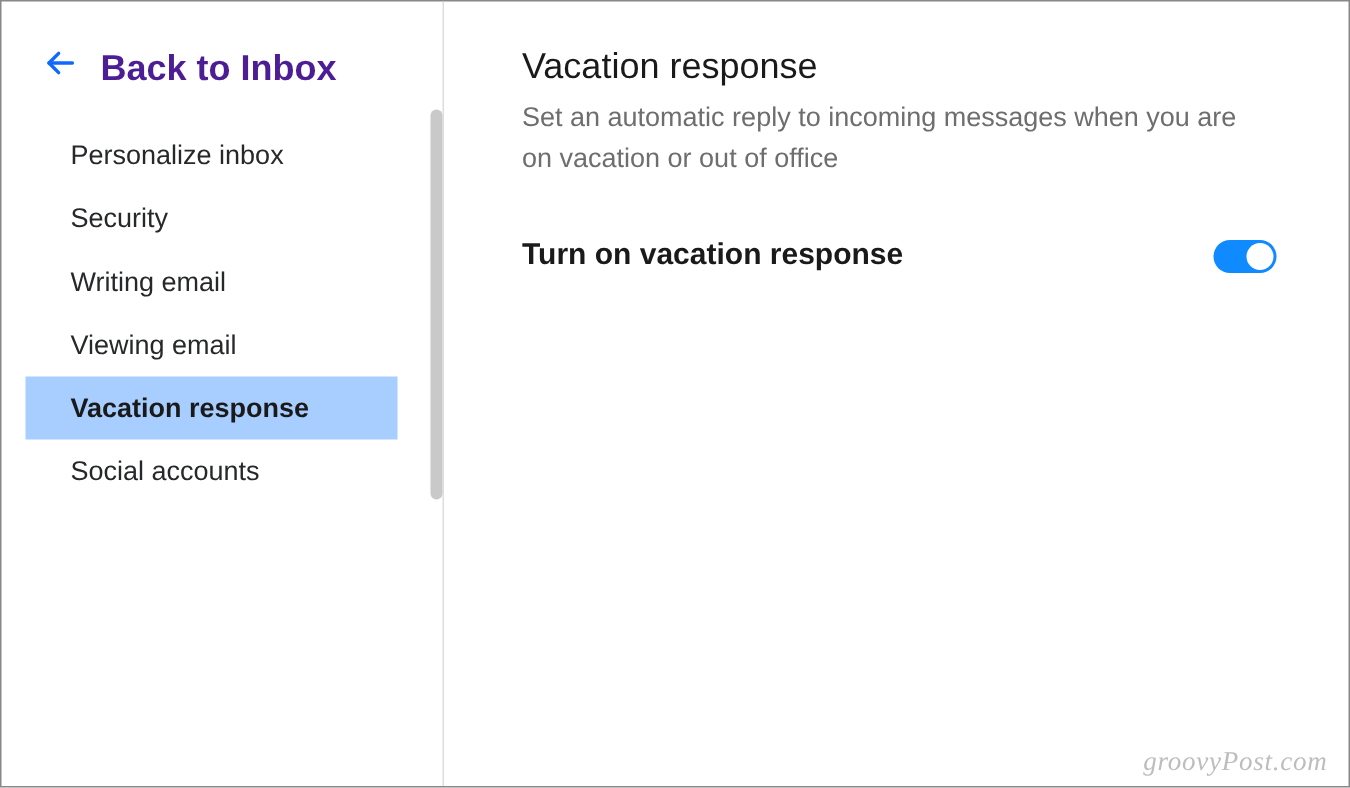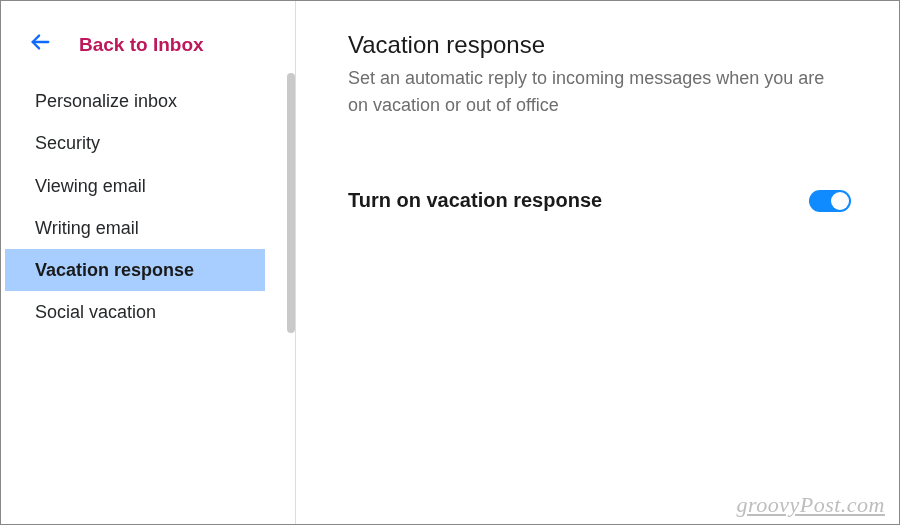--- a/index.html
+++ b/index.html
@@ -24,35 +24,35 @@
     .sidebar {
       width: 295px;
       height: 100%;
       border-right: 1px solid #ddd;
       position: relative;
       padding-top: 8px;
     }
     .back-link {
       display: flex;
       align-items: center;
-      gap: 28px;
-      color: #be185d;
-      font-size: 19px;
+      gap: 16px;
+      color: #4c1d95;
+      font-size: 24px;
       font-weight: 600;
       padding: 22px 28px 22px 28px;
       cursor: pointer;
     }
     .back-link svg {
       width: 22px;
       height: 22px;
       stroke: #0f69ff;
     }
     .nav-list {
       list-style: none;
-      padding: 0 0 0 4px;
+      padding: 0 0 0 16px;
     }
     .nav-item {
       font-size: 18px;
       color: #26282a;
       padding: 9px 0 9px 30px;
       cursor: pointer;
       line-height: 1.35;
     }
     .nav-item.active {
       background: #a7ceff;
@@ -78,21 +78,21 @@
       font-size: 24px;
       font-weight: 400;
       color: #1a1a1a;
       margin-bottom: 6px;
     }
     .page-desc {
       font-size: 18px;
       color: #6e6e6e;
       line-height: 1.5;
       max-width: 480px;
-      margin-bottom: 70px;
+      margin-bottom: 40px;
     }
     .toggle-row {
       display: flex;
       align-items: center;
       justify-content: space-between;
       max-width: 505px;
     }
     .toggle-label {
       font-size: 20px;
       font-weight: 700;
@@ -114,48 +114,47 @@
       height: 18px;
       background: #fff;
       border-radius: 50%;
     }
     .watermark {
       position: absolute;
       right: 14px;
       bottom: 6px;
       font-family: Georgia, "Times New Roman", serif;
       font-style: italic;
-      font-size: 22px;
+      font-size: 18px;
       color: #bdbdbd;
       letter-spacing: 0.5px;
       pointer-events: none;
-      text-decoration: underline;
     }
   </style>
 </head>
 <body>
 
 <div class="layout">
   <aside class="sidebar">
     <div class="back-link">
       <span>
         <svg viewBox="0 0 24 24" fill="none" stroke-width="2.5" stroke-linecap="round" stroke-linejoin="round">
           <line x1="21" y1="12" x2="4" y2="12"></line>
           <polyline points="11 5 4 12 11 19"></polyline>
         </svg>
       </span>
       <span>Back to Inbox</span>
     </div>
     <ul class="nav-list">
       <li class="nav-item">Personalize inbox</li>
       <li class="nav-item">Security</li>
+      <li class="nav-item">Writing email</li>
       <li class="nav-item">Viewing email</li>
-      <li class="nav-item">Writing email</li>
       <li class="nav-item active">Vacation response</li>
-      <li class="nav-item">Social vacation</li>
+      <li class="nav-item">Social accounts</li>
     </ul>
     <div class="scroll-indicator"></div>
   </aside>
 
   <main class="main">
     <h1 class="page-title">Vacation response</h1>
     <p class="page-desc">Set an automatic reply to incoming messages when you are on vacation or out of office</p>
 
     <div class="toggle-row">
       <span class="toggle-label">Turn on vacation response</span>

